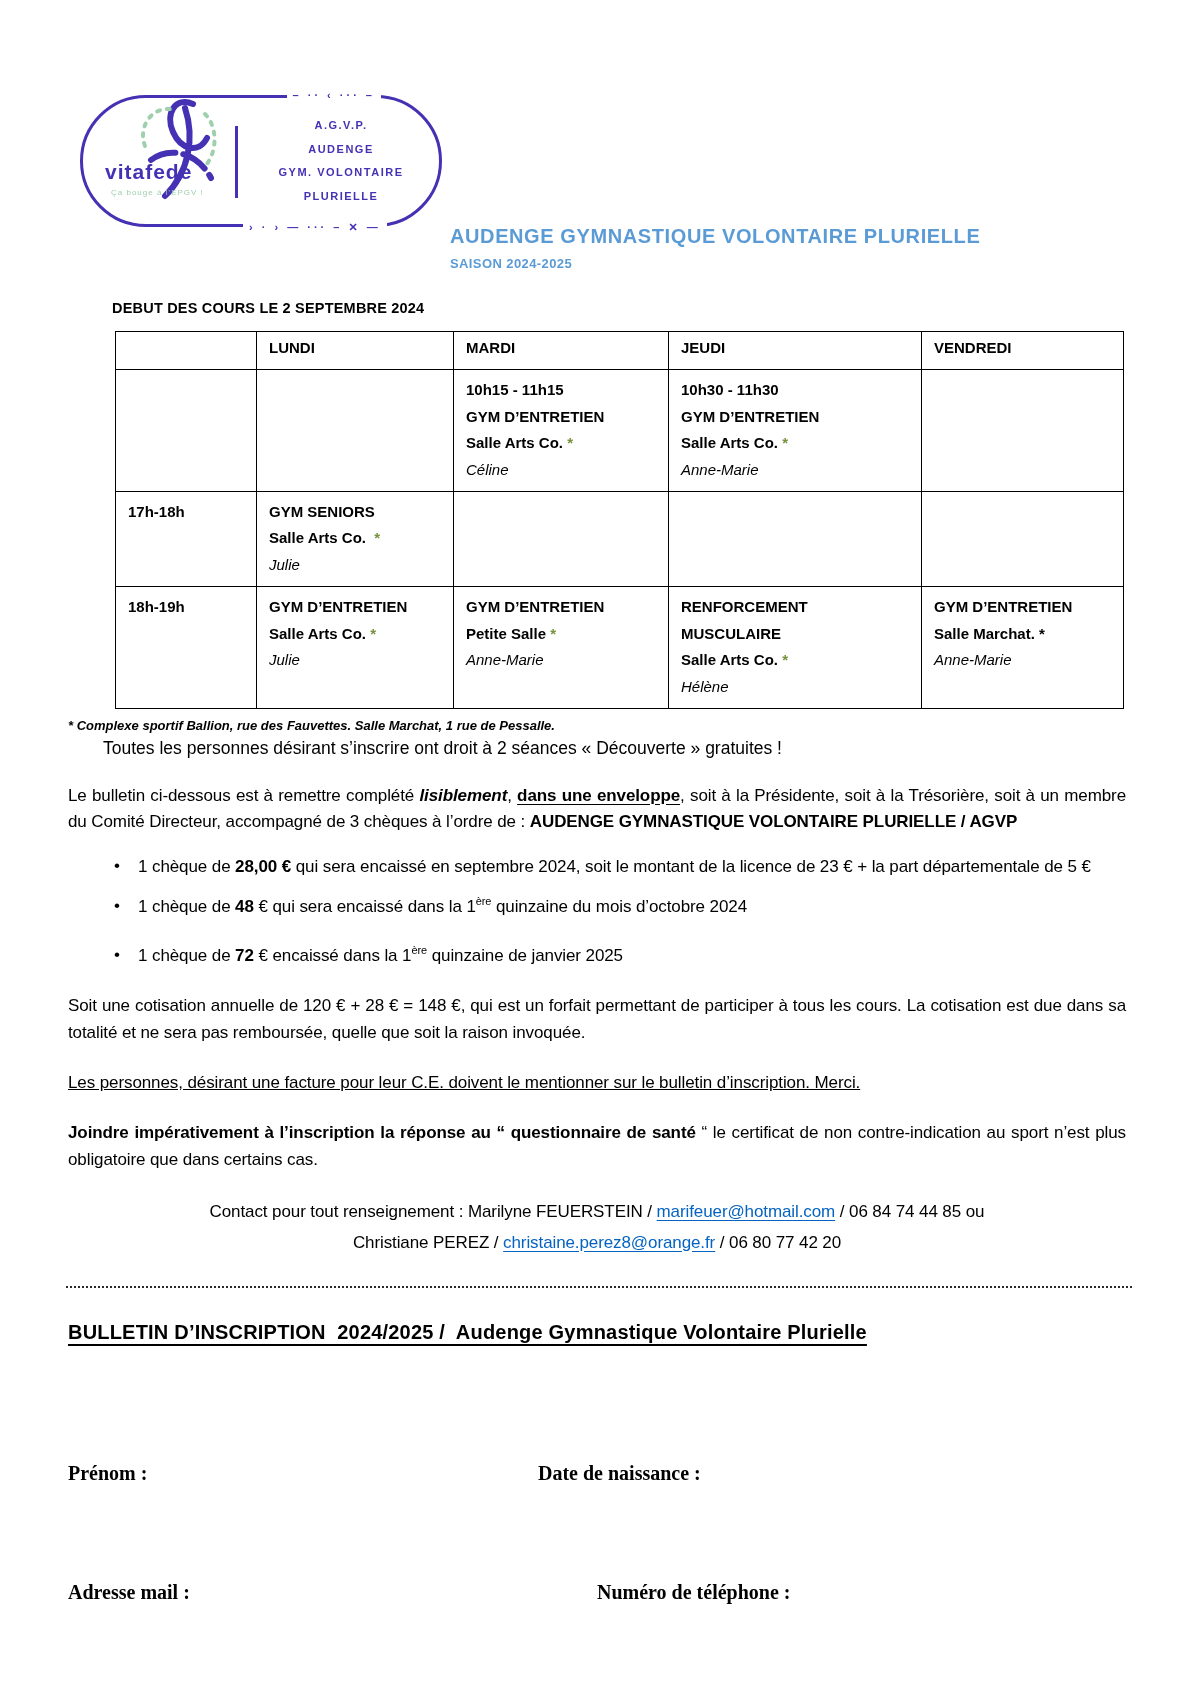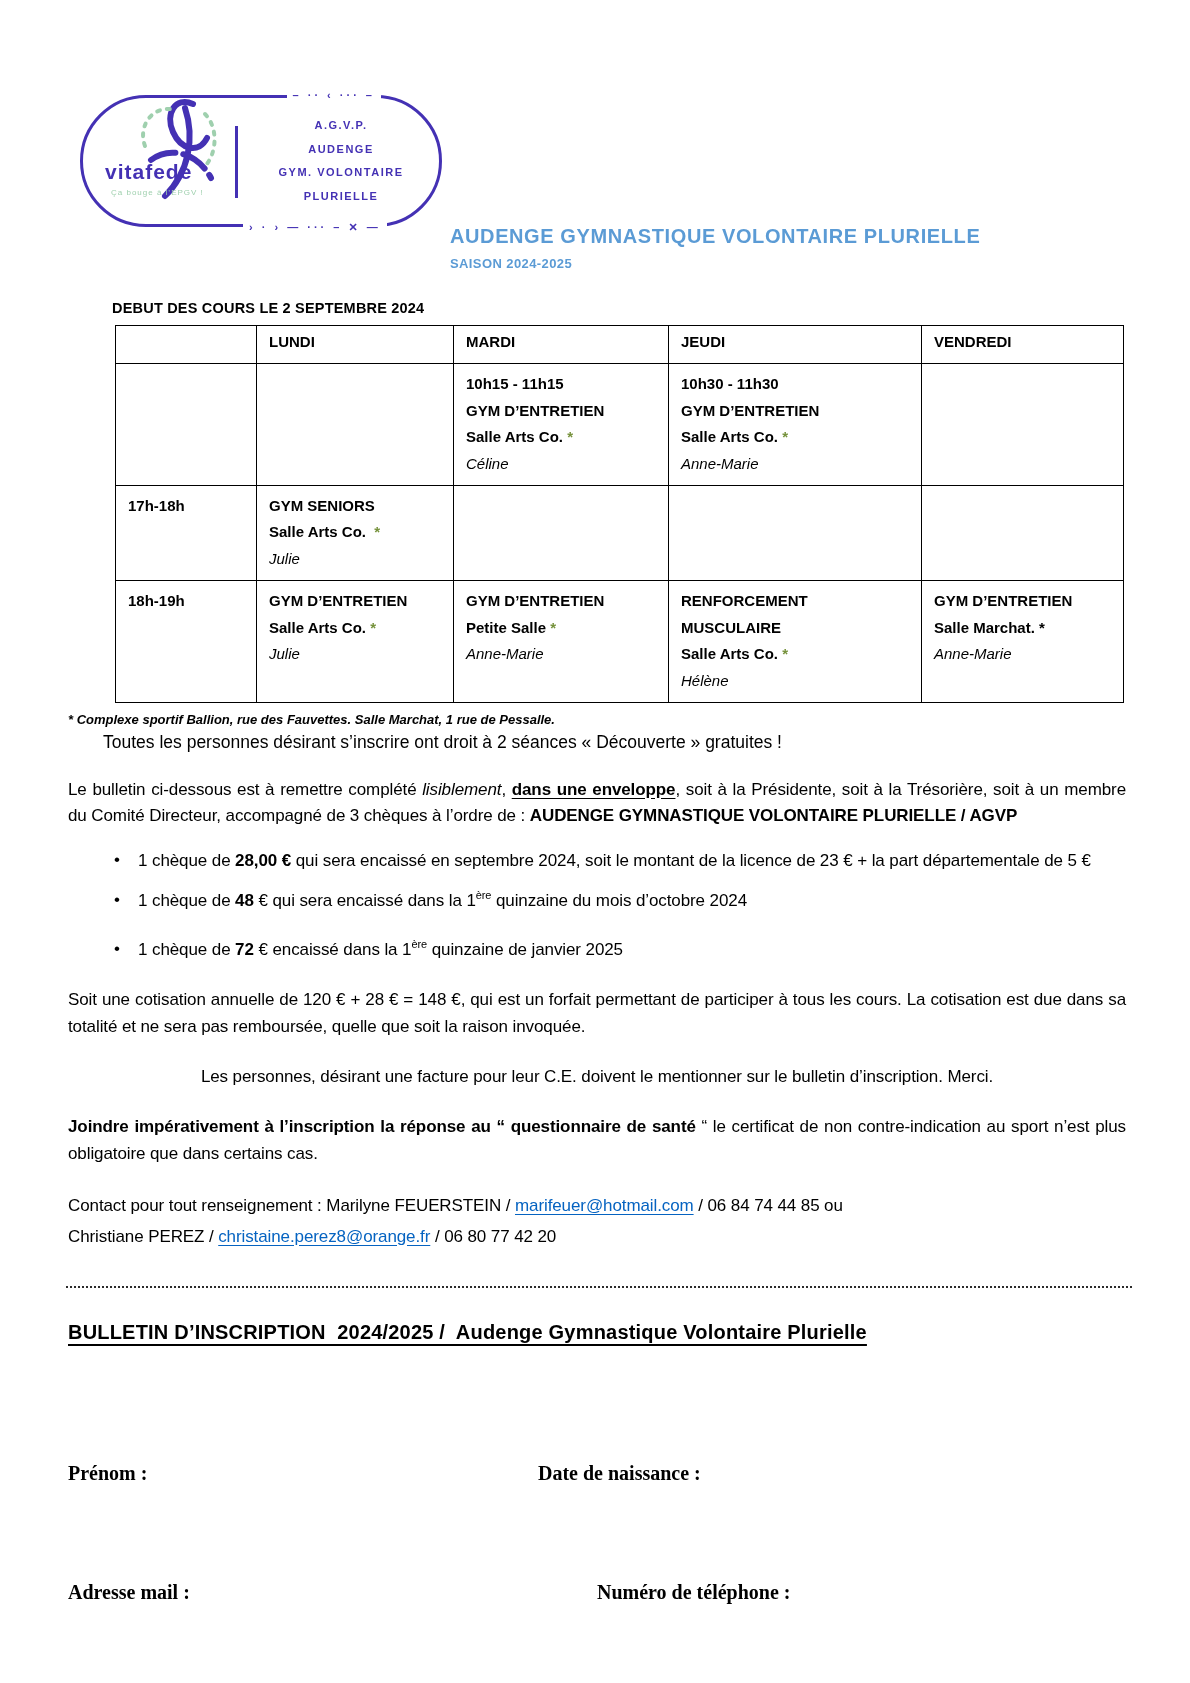--- a/index.html
+++ b/index.html
@@ -53,49 +53,49 @@
 
   
   .title-block { position: absolute; left: 450px; top: 225px; }
   .doc-title { color: #5B9BD5; font-weight: bold; font-size: 20px; letter-spacing: 0.6px; }
   .doc-season { color: #5B9BD5; font-weight: bold; font-size: 13px; margin-top: 8px; letter-spacing: 0.4px; }
 
   
   .flow { padding: 300px 64px 0 68px; }
   .start-note { margin-left: 44px; font-weight: bold; font-size: 14.5px; letter-spacing: 0.2px; }
 
-  .sched-wrap { margin-left: 47px; margin-top: 9px; }
+  .sched-wrap { margin-left: 47px; margin-top: 15px; }
   table.sched { border-collapse: collapse; table-layout: fixed; width: 1008px; }
   table.sched td, table.sched th { border: 1.5px solid #000; vertical-align: top; text-align: left; padding: 7px 12px; }
   table.sched th { font-size: 15px; font-weight: bold; height: 38px; }
   table.sched td { font-size: 15px; }
   .c-line { line-height: 1.78; font-weight: bold; }
   .c-teacher { line-height: 1.78; font-style: italic; font-weight: normal; }
   .star { color: #76923C; font-weight: bold; }
   .star.dark { color: #000; }
 
   .footnote { margin-top: 9px; font-weight: bold; font-style: italic; font-size: 13px; }
   .discovery { margin-left: 35px; margin-top: 5px; font-size: 17.5px; }
 
   .para { margin-top: 24px; font-size: 17px; line-height: 1.55; text-align: justify; letter-spacing: -0.1px; }
-  .para .it { font-style: italic; }
+  .para .it { font-style: italic; font-weight: bold; }
   .para .bu { font-weight: bold; text-decoration: underline; text-underline-offset: 3px; }
   .para .bd { font-weight: bold; }
 
   ul.cheques { margin-top: 18px; padding-left: 46px; list-style: none; }
   ul.cheques li { position: relative; padding-left: 24px; font-size: 17px; line-height: 1.55; margin-bottom: 13px; letter-spacing: -0.1px; }
   ul.cheques li .dot { position: absolute; left: 0; top: 0; }
   ul.cheques li.gap { margin-top: 22px; }
   ul.cheques .bd { font-weight: bold; }
   sup { font-size: 11px; }
 
-  .facture { text-align: center; }
+  .facture { text-align: left; text-decoration: underline; }
   .sante-b { font-weight: bold; }
 
-  .contact { margin-top: 24px; font-size: 17px; line-height: 1.8; letter-spacing: -0.1px; }
+  .contact { margin-top: 24px; font-size: 17px; line-height: 1.8; letter-spacing: -0.1px; text-align: center; }
   .link { color: #0563C1; text-decoration: underline; text-underline-offset: 3px; cursor: pointer; }
 
   
   .dotted-sep {
     position: absolute; left: 66px; right: 58px; top: 1286px;
     border-bottom: 2px dotted #2b2b2b;
   }
   .bulletin-heading {
     position: absolute; left: 68px; top: 1321px;
     font-size: 20px; font-weight: bold; white-space: pre-wrap;

